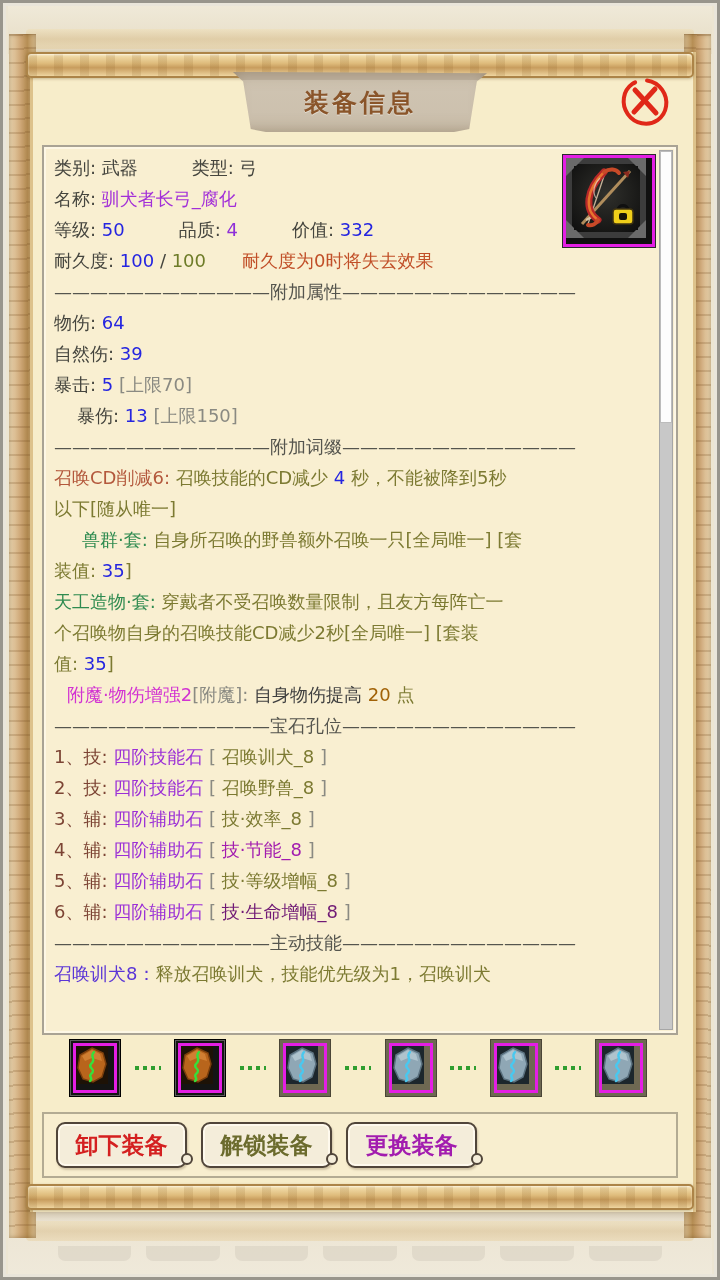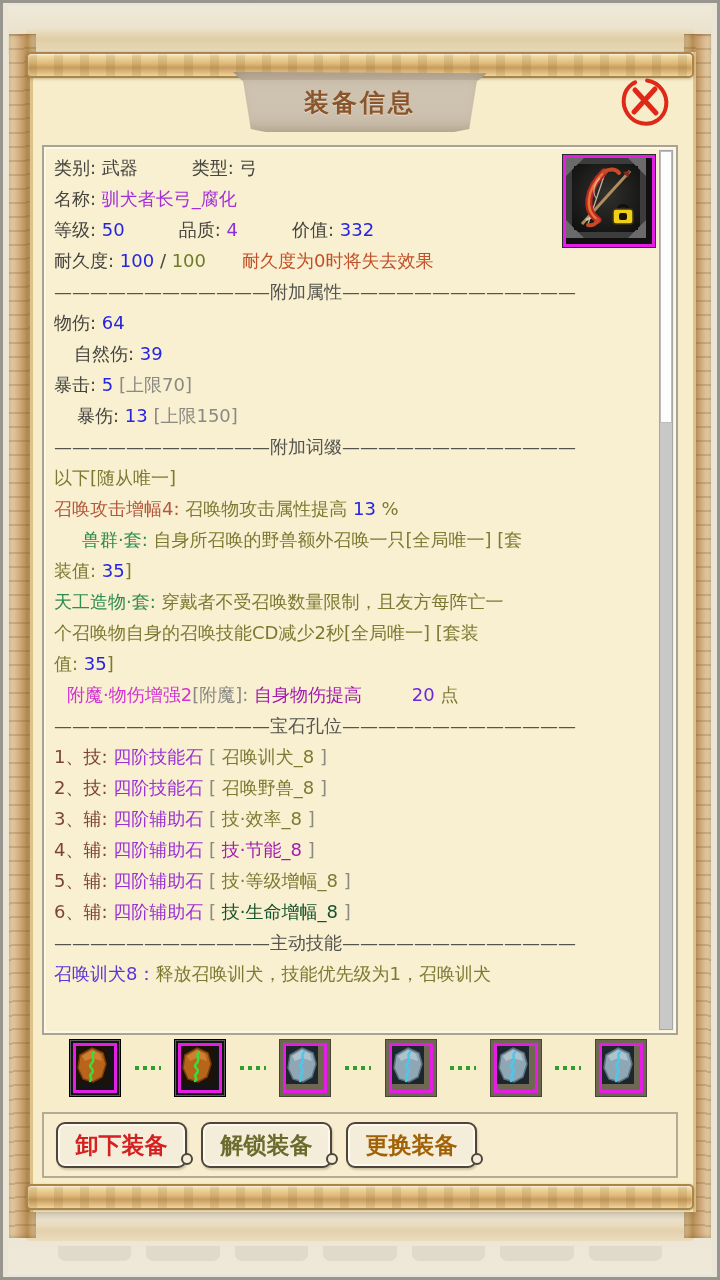--- a/index.html
+++ b/index.html
@@ -109,39 +109,39 @@
   </button>
 
   <div class="content-box">
     <div class="lines">
         <p class="line"><span style="color: rgb(69, 69, 62);">类别: 武器　　　类型: 弓</span></p>
         <p class="line"><span style="color: rgb(69, 69, 62);">名称: </span><span style="color: rgb(162, 47, 216);">驯犬者长弓_腐化</span></p>
         <p class="line"><span style="color: rgb(69, 69, 62);">等级: </span><span style="color: rgb(37, 37, 224);">50</span><span style="color: rgb(69, 69, 62);">　　　品质: </span><span style="color: rgb(143, 47, 216);">4</span><span style="color: rgb(69, 69, 62);">　　　价值: </span><span style="color: rgb(37, 37, 224);">332</span></p>
         <p class="line"><span style="color: rgb(69, 69, 62);">耐久度: </span><span style="color: rgb(37, 37, 224);">100</span><span style="color: rgb(69, 69, 62);"> / </span><span style="color: rgb(110, 124, 40);">100</span><span style="color: rgb(69, 69, 62);">　　</span><span style="color: rgb(193, 79, 40);">耐久度为0时将失去效果</span></p>
         <p class="line"><span style="color: rgb(85, 85, 78);">————————————附加属性—————————————</span></p>
         <p class="line"><span style="color: rgb(69, 69, 62);">物伤: </span><span style="color: rgb(37, 37, 224);">64</span></p>
-        <p class="line"><span style="color: rgb(69, 69, 62); margin-left: 20px;">自然伤: </span><span style="color: rgb(37, 37, 224);">39</span></p>
+        <p class="line"><span style="color: rgb(69, 69, 62);">自然伤: </span><span style="color: rgb(37, 37, 224);">39</span></p>
         <p class="line"><span style="color: rgb(69, 69, 62);">暴击: </span><span style="color: rgb(37, 37, 224);">5</span><span style="color: rgb(138, 138, 130);"> [上限70]</span></p>
         <p class="line"><span style="color: rgb(69, 69, 62); margin-left: 23px;">暴伤: </span><span style="color: rgb(37, 37, 224);">13</span><span style="color: rgb(138, 138, 130);"> [上限150]</span></p>
         <p class="line"><span style="color: rgb(85, 85, 78);">————————————附加词缀—————————————</span></p>
+        <p class="line"><span style="color: rgb(179, 88, 60);">召唤CD削减6: </span><span style="color: rgb(124, 122, 50);">召唤技能的CD减少 </span><span style="color: rgb(37, 37, 224);">4</span><span style="color: rgb(124, 122, 50);"> 秒，不能被降到5秒</span></p>
         <p class="line"><span style="color: rgb(124, 122, 50);">以下[随从唯一]</span></p>
-        <p class="line"><span style="color: rgb(179, 88, 60);">召唤攻击增幅4: </span><span style="color: rgb(124, 122, 50);">召唤物攻击属性提高 </span><span style="color: rgb(37, 37, 224);">13</span><span style="color: rgb(124, 122, 50);"> %</span></p>
         <p class="line"><span style="color: rgb(47, 139, 80); margin-left: 28px;">兽群·套: </span><span style="color: rgb(124, 122, 50);">自身所召唤的野兽额外召唤一只[全局唯一] [套</span></p>
         <p class="line"><span style="color: rgb(124, 122, 50);">装值: </span><span style="color: rgb(37, 37, 224);">35</span><span style="color: rgb(124, 122, 50);">]</span></p>
         <p class="line"><span style="color: rgb(47, 139, 80);">天工造物·套: </span><span style="color: rgb(124, 122, 50);">穿戴者不受召唤数量限制，且友方每阵亡一</span></p>
         <p class="line"><span style="color: rgb(124, 122, 50);">个召唤物自身的召唤技能CD减少2秒[全局唯一] [套装</span></p>
         <p class="line"><span style="color: rgb(124, 122, 50);">值: </span><span style="color: rgb(37, 37, 224);">35</span><span style="color: rgb(124, 122, 50);">]</span></p>
-        <p class="line"><span style="color: rgb(210, 51, 210); margin-left: 13px;">附魔·物伤增强2</span><span style="color: rgb(138, 138, 130);">[附魔]: </span><span style="color: #a21caf;">自身物伤提高 </span><span style="color: #6d28d9; margin-left: 44px;">20</span><span style="color: rgb(124, 122, 50);"> 点</span></p>
+        <p class="line"><span style="color: rgb(210, 51, 210); margin-left: 13px;">附魔·物伤增强2</span><span style="color: rgb(138, 138, 130);">[附魔]: </span><span style="color: #404040;">自身物伤提高 </span><span style="color: #a16207;">20</span><span style="color: rgb(124, 122, 50);"> 点</span></p>
         <p class="line"><span style="color: rgb(85, 85, 78);">————————————宝石孔位—————————————</span></p>
         <p class="line"><span style="color: rgb(124, 68, 52);">1、技: </span><span style="color: rgb(155, 48, 214);">四阶技能石</span><span style="color: rgb(138, 138, 130);"> [ </span><span style="color: rgb(124, 122, 50);">召唤训犬_8</span><span style="color: rgb(138, 138, 130);"> ]</span></p>
         <p class="line"><span style="color: rgb(124, 68, 52);">2、技: </span><span style="color: rgb(155, 48, 214);">四阶技能石</span><span style="color: rgb(138, 138, 130);"> [ </span><span style="color: rgb(124, 122, 50);">召唤野兽_8</span><span style="color: rgb(138, 138, 130);"> ]</span></p>
         <p class="line"><span style="color: rgb(124, 68, 52);">3、辅: </span><span style="color: rgb(155, 48, 214);">四阶辅助石</span><span style="color: rgb(138, 138, 130);"> [ </span><span style="color: rgb(124, 122, 50);">技·效率_8</span><span style="color: rgb(138, 138, 130);"> ]</span></p>
         <p class="line"><span style="color: rgb(124, 68, 52); text-align: center;">4、辅: </span><span style="color: rgb(155, 48, 214);">四阶辅助石</span><span style="color: rgb(138, 138, 130);"> [ </span><span style="color: #a21caf;">技·节能_8</span><span style="color: rgb(138, 138, 130);"> ]</span></p>
         <p class="line"><span style="color: rgb(124, 68, 52);">5、辅: </span><span style="color: rgb(155, 48, 214);">四阶辅助石</span><span style="color: rgb(138, 138, 130);"> [ </span><span style="color: rgb(124, 122, 50);">技·等级增幅_8</span><span style="color: rgb(138, 138, 130);"> ]</span></p>
-        <p class="line"><span style="color: rgb(124, 68, 52);">6、辅: </span><span style="color: rgb(155, 48, 214);">四阶辅助石</span><span style="color: rgb(138, 138, 130);"> [ </span><span style="color: #14532d;">技·生命增幅_8</span><span style="color: rgb(138, 138, 130);"> ]</span></p>
+        <p class="line"><span style="color: rgb(124, 68, 52);">6、辅: </span><span style="color: rgb(155, 48, 214);">四阶辅助石</span><span style="color: rgb(138, 138, 130);"> [ </span><span style="color: #701a75;">技·生命增幅_8</span><span style="color: rgb(138, 138, 130);"> ]</span></p>
         <p class="line"><span style="color: rgb(85, 85, 78);">————————————主动技能—————————————</span></p>
         <p class="line"><span style="color: rgb(91, 54, 214);">召唤训犬8：</span><span style="color: rgb(124, 122, 50);">释放召唤训犬，技能优先级为1，召唤训犬</span></p>
       </div>
 
     <div class="weapon-icon">
       <svg width="80" height="80" viewBox="0 0 80 80">
         <defs>
           <radialGradient id="wbg" cx="50%" cy="45%" r="70%">
             <stop offset="0%" stop-color="#30302c"></stop>
               <stop offset="100%" stop-color="#0a0a0a"></stop>
@@ -239,18 +239,18 @@
     <polygon points="16,4 24,8 26,15 16,12 9,15 6,10" fill="#b9ccd6" opacity=".75"></polygon>
     <path d="M18 6 C13 11 21 13 15 18 C11 22 21 23 15 28 C12 31 18 32 14 35" fill="none" stroke="#49c8ef" stroke-width="2.4" stroke-linecap="round"></path>
   </svg>
         </div>
       </div>
     </div>
 
   <div class="buttons-box">
     <button class="action-btn" type="button" style="color: rgb(212, 32, 32);">卸下装备</button>
     <button class="action-btn" type="button" style="color: rgb(107, 107, 45);">解锁装备</button>
-    <button class="action-btn" type="button" style="color: #a16207;">更换装备</button>
+    <button class="action-btn" type="button" style="color: #a21caf;">更换装备</button>
   </div>
 
   <div class="outer-edge"></div>
   <div class="inner-edge"></div>
 </div>
 
 </body></html>

